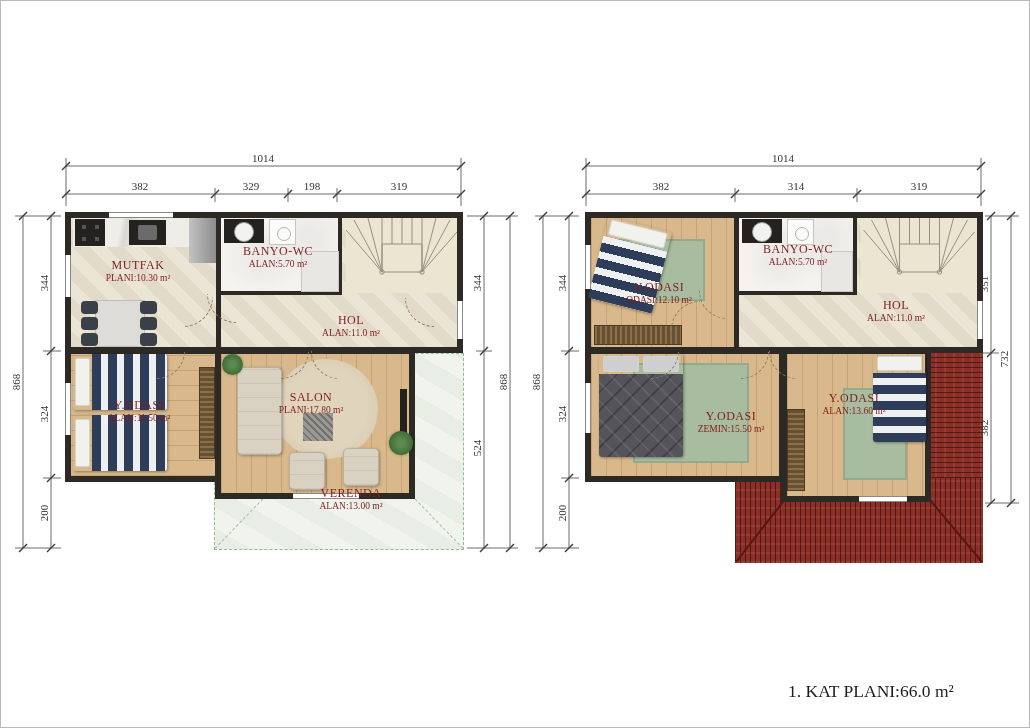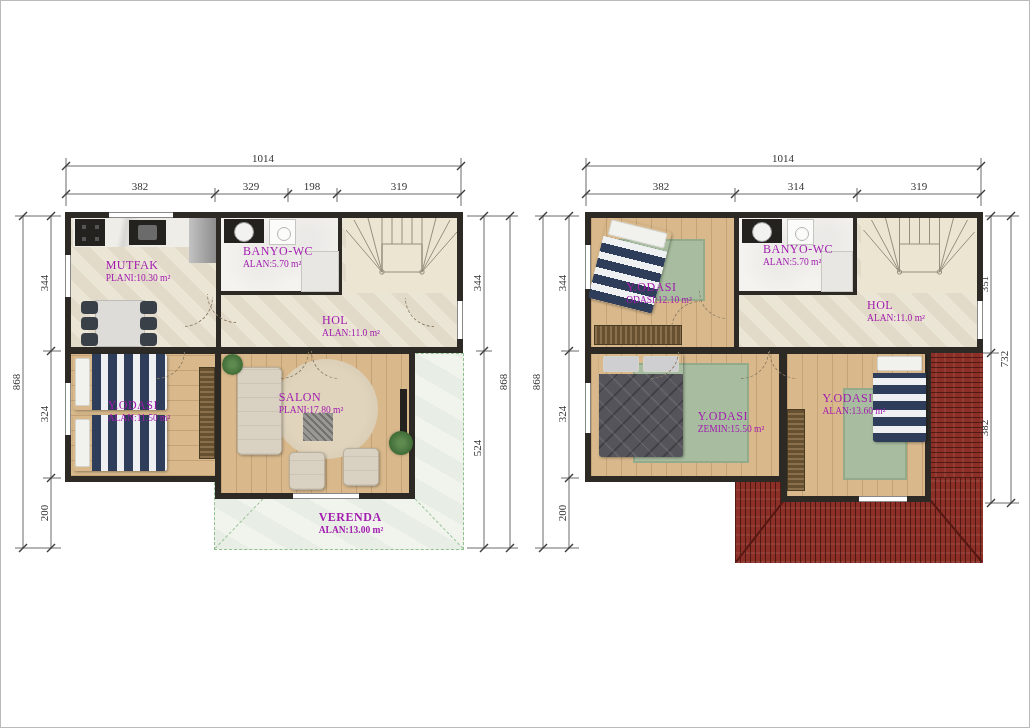--- a/index.html
+++ b/index.html
@@ -34,21 +34,21 @@
   .counter{background:#efede8;background-image:linear-gradient(100deg,transparent 40%,rgba(150,150,150,.25) 45%,transparent 55%);}
   .darkbox{background:#23221f;}
   .circle{border-radius:50%;}
   .win-v{background:#fff;border-top:1px solid #888;border-bottom:1px solid #888;box-sizing:border-box;background-image:linear-gradient(0deg,transparent 45%,#9a9a9a 45%,#9a9a9a 55%,transparent 55%);}
   .win-h{background:#fff;border-left:1px solid #888;border-right:1px solid #888;box-sizing:border-box;background-image:linear-gradient(90deg,transparent 45%,#9a9a9a 45%,#9a9a9a 55%,transparent 55%);}
   .arc{border:1.1px dashed #8a7c62;border-radius:50%;box-sizing:border-box;}
   .q-br{clip-path:polygon(50% 50%,100% 50%,100% 100%,50% 100%);}
   .q-bl{clip-path:polygon(50% 50%,0 50%,0 100%,50% 100%);}
   .q-tl{clip-path:polygon(50% 50%,0 50%,0 0,50% 0);}
   
-  .roomlabel{transform:translate(-50%,0);text-align:left;color:#a21caf;white-space:nowrap;line-height:1.15;}
+  .roomlabel{transform:translate(-50%,0);text-align:center;color:#7f1d1d;white-space:nowrap;line-height:1.15;}
   .roomlabel .nm{font-size:12px;letter-spacing:.5px;}
   .roomlabel .ar{font-size:9.5px;}
   .dimh{transform:translate(-50%,-50%);font-size:11px;color:#333;white-space:nowrap;}
   .dimv{transform:translate(-50%,-50%) rotate(-90deg);font-size:11px;color:#333;white-space:nowrap;}
   .title{font-size:17.5px;color:#1e1e1e;white-space:nowrap;}
 </style>
 </head>
 <body>
 
 <div class="canvas">
@@ -337,21 +337,21 @@
       <div class="ar">ALAN:11.0 m²</div>
     </div>
   <div class="abs roomlabel" style="left:138px;top:398px;">
       <div class="nm">Y.ODASI</div>
       <div class="ar">ALAN:11.50 m²</div>
     </div>
   <div class="abs roomlabel" style="left:310px;top:390px;">
       <div class="nm">SALON</div>
       <div class="ar">PLANI:17.80 m²</div>
     </div>
-  <div class="abs roomlabel" style="left:350px;top:510px;font-weight:bold;">
+  <div class="abs roomlabel" style="left:350px;top:486px;">
       <div class="nm">VERENDA</div>
       <div class="ar">ALAN:13.00 m²</div>
     </div>
 
   <div class="abs roomlabel" style="left:658px;top:280px;">
       <div class="nm">Y.ODASI</div>
       <div class="ar">ODASI:12.10 m²</div>
     </div>
   <div class="abs roomlabel" style="left:797px;top:242px;">
       <div class="nm">BANYO-WC</div>
@@ -363,14 +363,15 @@
     </div>
   <div class="abs roomlabel" style="left:730px;top:409px;">
       <div class="nm">Y.ODASI</div>
       <div class="ar">ZEMIN:15.50 m²</div>
     </div>
   <div class="abs roomlabel" style="left:853px;top:391px;">
       <div class="nm">Y.ODASI</div>
       <div class="ar">ALAN:13.60 m²</div>
     </div>
 
+  <span class="abs title" style="left:787px;top:680px;">1. KAT PLANI:66.0 m²</span>
 
 </div>
 
 </body></html>

